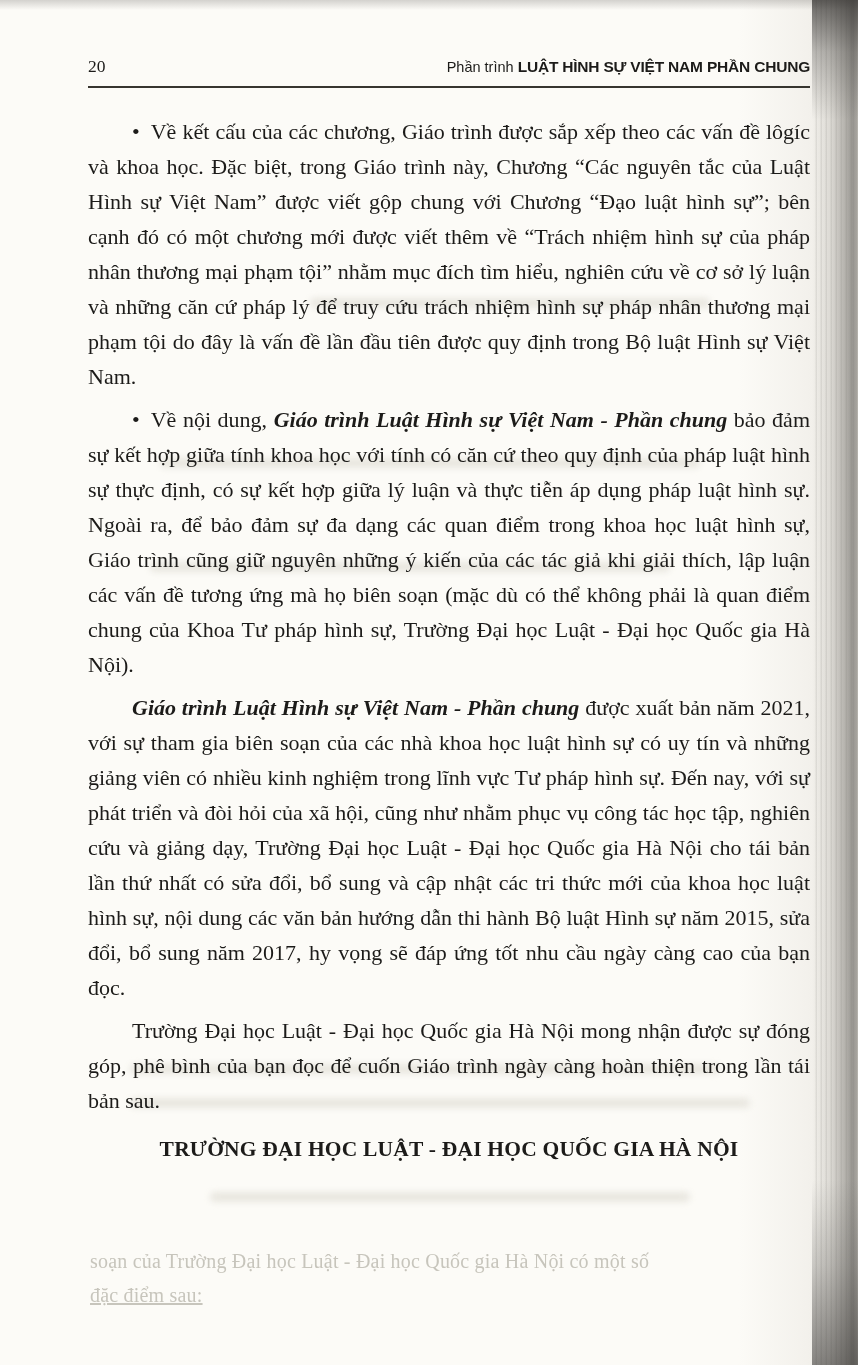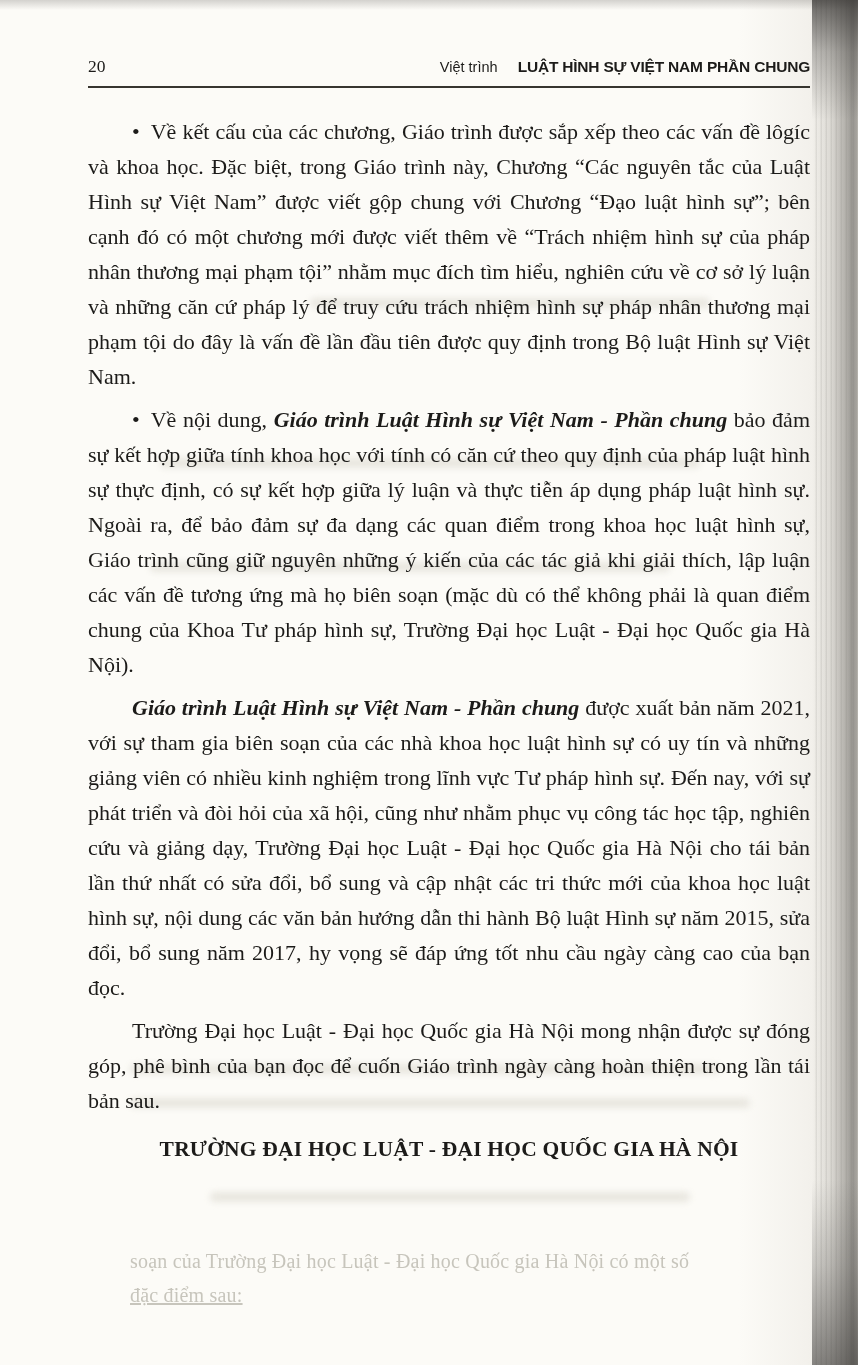--- a/index.html
+++ b/index.html
@@ -37,35 +37,35 @@
       rgba(45,43,41,.7) 0px, rgba(45,43,41,.28) 52px, rgba(45,43,41,0) 120px,
       rgba(45,43,41,0) 1180px, rgba(45,43,41,.2) 1265px, rgba(45,43,41,.55) 1365px);
   }
   
   .ghost-bar{
     position:absolute;height:10px;border-radius:5px;
     background:#e9e7e0;filter:blur(3px);
   }
   .ghost-text{
     position:absolute;color:#c7c5bc;font-size:20px;white-space:nowrap;
-    filter:blur(.5px);letter-spacing:.2px;margin-left:40px;
+    filter:blur(.5px);letter-spacing:.2px;
   }
   .page{
     position:absolute;inset:0;box-sizing:border-box;
     padding:56px 48px 0 88px;
     color:#1c1b19;background:transparent;
   }
   .page-header{
     display:flex;justify-content:space-between;align-items:baseline;
     font-family:"Liberation Sans","DejaVu Sans",sans-serif;
   }
   .page-number{font-family:"Liberation Serif",serif;font-size:17.5px;}
   .running-title{white-space:nowrap;}
   .rt-prefix{font-size:14.5px;}
-  .rt-main{font-size:15.5px;font-weight:bold;letter-spacing:-0.2px;margin-left:16px;}
+  .rt-main{font-size:15.5px;font-weight:bold;letter-spacing:-0.2px;}
   .rule{height:2px;background:#37352f;margin-top:9px;}
   .body-text{
     margin-top:26px;
     font-size:22px;line-height:35px;
     text-align:justify;text-justify:inter-word;
   }
   .para{margin:0 0 8px 0;text-indent:44px;}
   .bullet{padding-right:11px;}
   .bi{font-weight:bold;font-style:italic;}
   .closing{
@@ -84,21 +84,21 @@
   <i class="ghost-bar" style="left:130px;top:1064px;width:590px;"></i>
   <i class="ghost-bar" style="left:130px;top:1098px;width:620px;"></i>
   <i class="ghost-bar" style="left:210px;top:1192px;width:480px;"></i>
   <span class="ghost-text" style="left:90px;top:1250px;">soạn của Trường Đại học Luật - Đại học Quốc gia Hà Nội có một số</span>
   <span class="ghost-text" style="left:90px;top:1284px;text-decoration:underline;">đặc điểm sau:</span>
 
   <div class="page">
 
     <header class="page-header">
       <span class="page-number">20</span>
-      <span class="running-title"><span class="rt-prefix">Việt trình </span><span class="rt-main">LUẬT HÌNH SỰ VIỆT NAM PHẦN CHUNG</span></span>
+      <span class="running-title"><span class="rt-prefix">Phần trình </span><span class="rt-main">LUẬT HÌNH SỰ VIỆT NAM PHẦN CHUNG</span></span>
     </header>
 
     <div class="rule"></div>
 
     <main class="body-text">
 
       <p class="para"><span class="bullet">•</span><span>Về kết cấu của các chương, Giáo trình được sắp xếp theo các vấn đề lôgíc và khoa học. Đặc biệt, trong Giáo trình này, Chương “Các nguyên tắc của Luật Hình sự Việt Nam” được viết gộp chung với Chương “Đạo luật hình sự”; bên cạnh đó có một chương mới được viết thêm về “Trách nhiệm hình sự của pháp nhân thương mại phạm tội” nhằm mục đích tìm hiểu, nghiên cứu về cơ sở lý luận và những căn cứ pháp lý để truy cứu trách nhiệm hình sự pháp nhân thương mại phạm tội do đây là vấn đề lần đầu tiên được quy định trong Bộ luật Hình sự Việt Nam.</span></p>
 
       <p class="para"><span class="bullet">•</span><span>Về nội dung, </span><span class="bi">Giáo trình Luật Hình sự Việt Nam - Phần chung</span><span> bảo đảm sự kết hợp giữa tính khoa học với tính có căn cứ theo quy định của pháp luật hình sự thực định, có sự kết hợp giữa lý luận và thực tiễn áp dụng pháp luật hình sự. Ngoài ra, để bảo đảm sự đa dạng các quan điểm trong khoa học luật hình sự, Giáo trình cũng giữ nguyên những ý kiến của các tác giả khi giải thích, lập luận các vấn đề tương ứng mà họ biên soạn (mặc dù có thể không phải là quan điểm chung của Khoa Tư pháp hình sự, Trường Đại học Luật - Đại học Quốc gia Hà Nội).</span></p>
 

